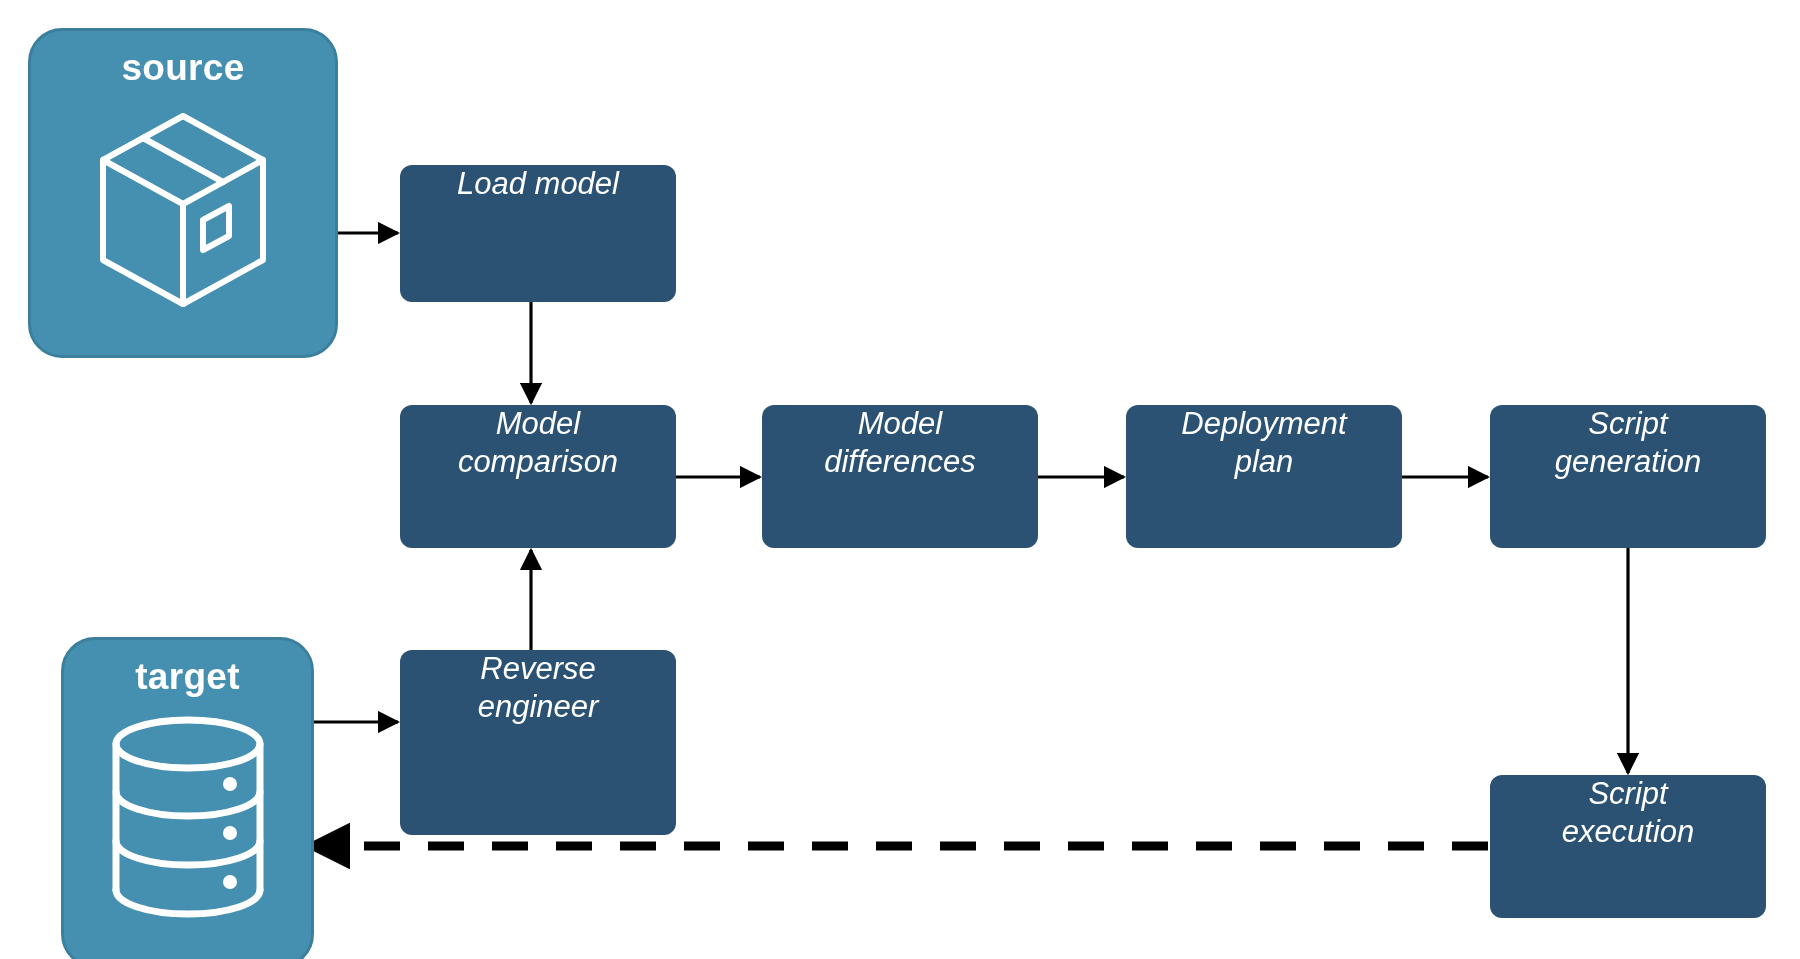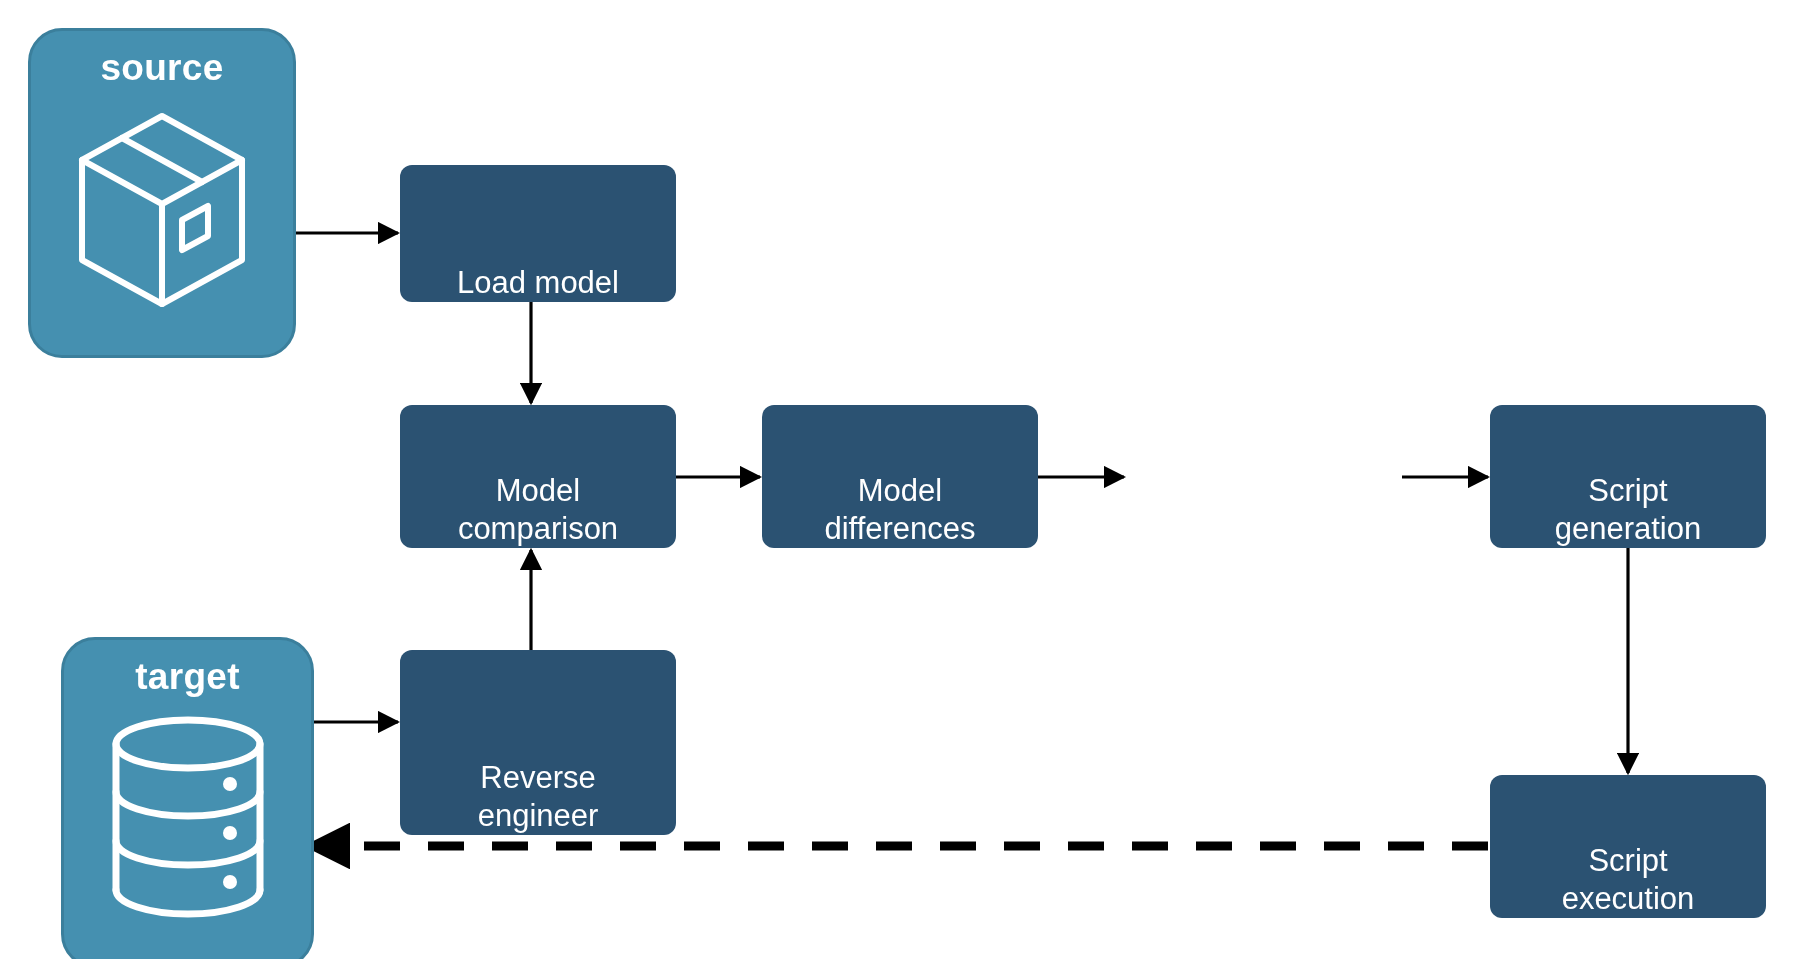--- a/index.html
+++ b/index.html
@@ -56,24 +56,25 @@
     width: 100%;
   }
 
   
   .process {
     position: absolute;
     box-sizing: border-box;
     background: #2b5272;
     border-radius: 12px;
     display: flex;
-    align-items: flex-end;
+    align-items: flex-start;
     justify-content: center;
     text-align: center;
     z-index: 2;
+    font-style: italic;
   }
   .process-label {
     color: #ffffff;
     font-size: 31px;
     line-height: 1.22;
     padding: 0 10px;
     white-space: pre-line;
   }
 </style>
 </head>
@@ -103,21 +104,21 @@
 
     <line x1="1628" y1="548" x2="1628" y2="773" stroke="#000000" stroke-width="3.2" marker-end="url(#arrow-solid)"></line>
 
     <line x1="1488" y1="846" x2="308" y2="846" stroke="#000000" stroke-width="9" stroke-dasharray="36 28" marker-end="url(#arrow-dashed)"></line>
 
     <line x1="301" y1="722" x2="398" y2="722" stroke="#000000" stroke-width="3.2" marker-end="url(#arrow-solid)"></line>
 
     <line x1="531" y1="650" x2="531" y2="550" stroke="#000000" stroke-width="3.2" marker-end="url(#arrow-solid)"></line>
   </svg>
 
-  <div class="endpoint" style="left:28px; top:28px; width:268px; height:330px; padding:18px 1px 22px;">
+  <div class="endpoint" style="left:28px; top:28px; width:310px; height:330px; padding:18px 1px 22px;">
     <div class="endpoint-label">source</div>
     <div class="endpoint-glyph">
       <svg width="172" height="200" viewBox="0 0 172 200" xmlns="http://www.w3.org/2000/svg">
         <g fill="none" stroke="#ffffff" stroke-width="6" stroke-linejoin="round" stroke-linecap="round">
           <path d="M 86 6 L 166 50 L 166 150 L 86 194 L 6 150 L 6 50 Z"></path>
           <path d="M 6 50 L 86 94 L 166 50"></path>
           <path d="M 86 94 L 86 194"></path>
           <path d="M 46 28 L 126 72"></path>
           <path d="M 106 110 L 132 96 L 132 126 L 106 140 Z"></path>
         </g>
@@ -151,20 +152,24 @@
   <div class="process" style="left:400px; top:405px; width:276px; height:143px;">
     <span class="process-label">Model
 comparison</span>
   </div>
 
   <div class="process" style="left:762px; top:405px; width:276px; height:143px;">
     <span class="process-label">Model
 differences</span>
   </div>
 
+  <div class="process" style="left:1126px; top:405px; width:276px; height:143px;">
+    <span class="process-label">Deployment
+plan</span>
+  </div>
 
   <div class="process" style="left:1490px; top:405px; width:276px; height:143px;">
     <span class="process-label">Script
 generation</span>
   </div>
 
   <div class="process" style="left:1490px; top:775px; width:276px; height:143px;">
     <span class="process-label">Script
 execution</span>
   </div>

